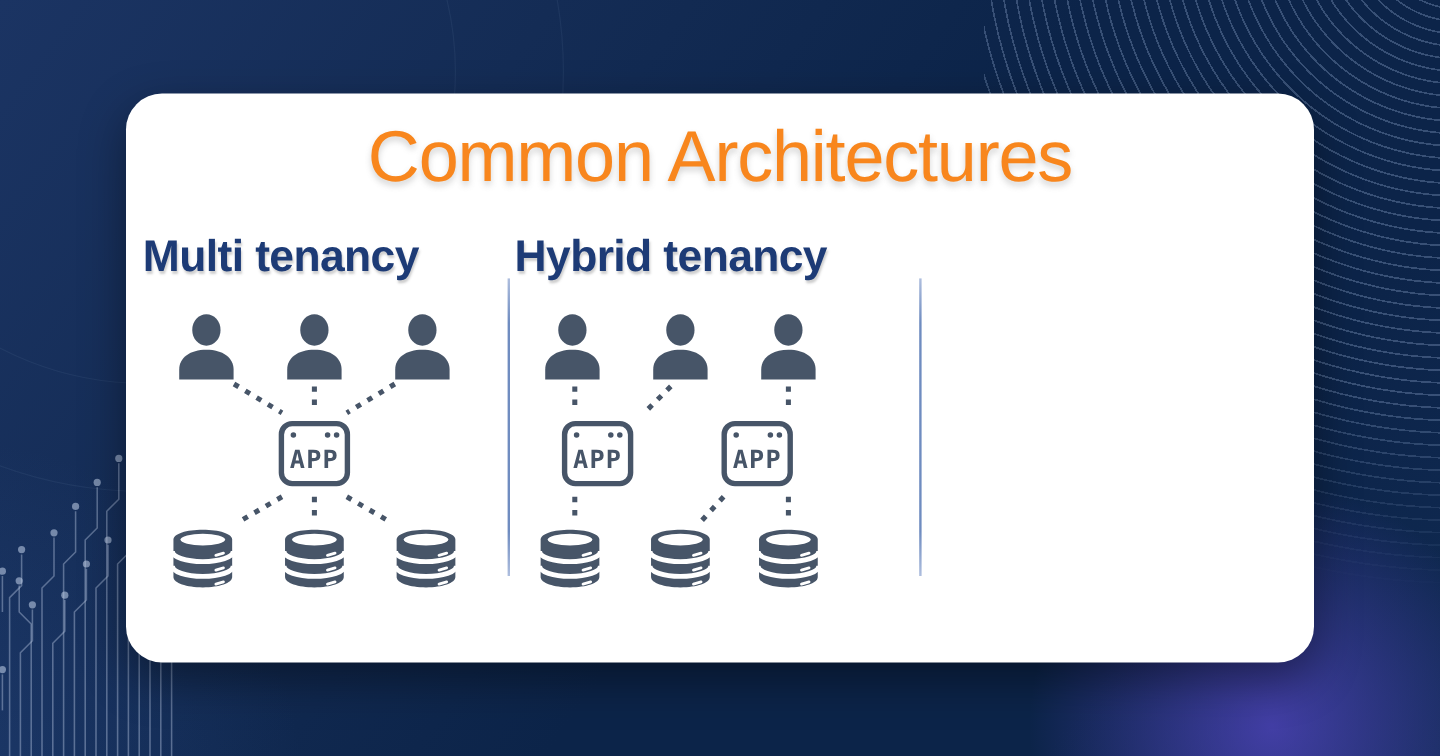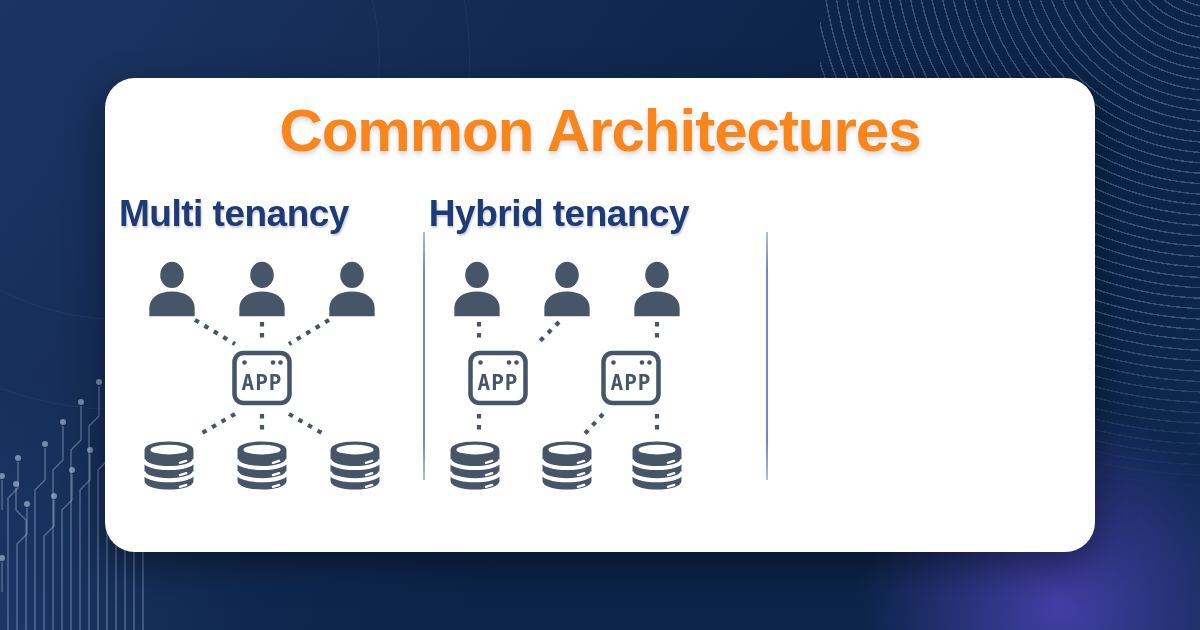--- a/index.html
+++ b/index.html
@@ -29,21 +29,21 @@
   .circuits circle { fill:rgba(197,212,235,0.55); }
 
   
   .card {
     position:absolute; left:105px; top:78px; width:990px; height:474px;
     background:#fff; border-radius:30px;
     box-shadow:0 14px 38px rgba(0,0,0,0.40);
     padding-top:20px;
   }
   .title {
-    text-align:center; font-weight:bold; font-size:60px; line-height:1.1;
+    text-align:center; font-weight:normal; font-size:60px; line-height:1.1;
     color:#f8861d; letter-spacing:-1px;
     text-shadow:0 3px 5px rgba(110,110,110,0.30);
   }
   .cols { display:flex; margin-top:28px; position:relative; }
   .col { text-align:center; }
   .col-multi  { width:258px; }
   .col-single { width:343px; }
   .col-hybrid { width:392px; }
   .col-heading {
     font-weight:bold; font-size:37px; line-height:1.2; color:#1d3b76;

